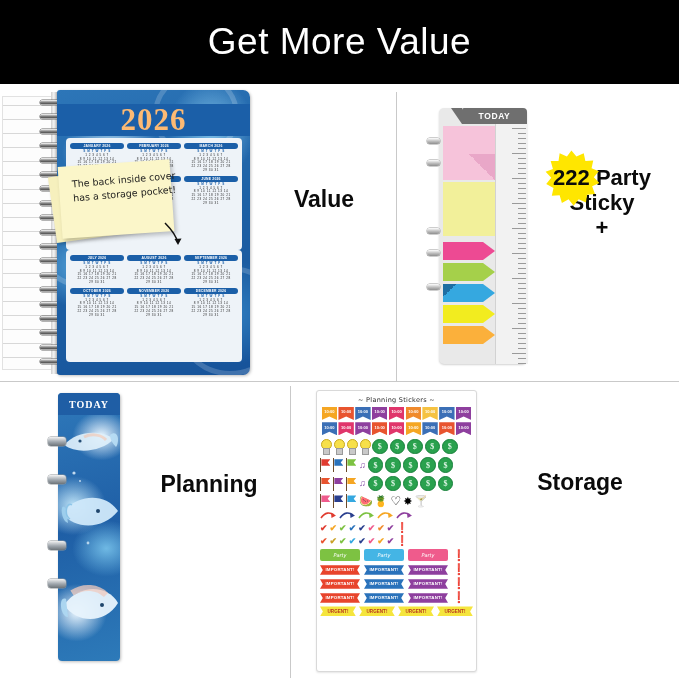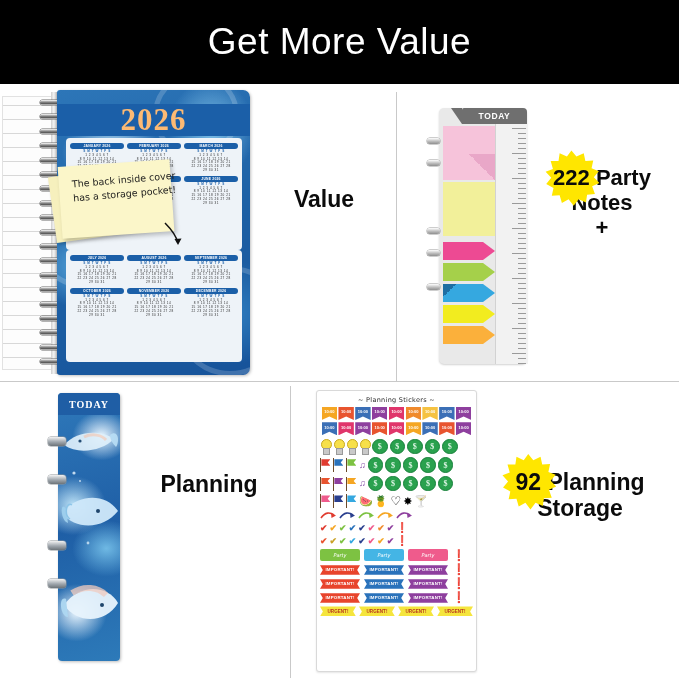--- a/index.html
+++ b/index.html
@@ -451,21 +451,21 @@
     </div>
 
     <div class="caption" style="left:128px;top:78px;width:154px;font-size:22px;">
       <div style="white-space:nowrap;">
         <span class="burst">
           <span class="star"></span>
           <span class="num">222</span>
         </span>
         <span>Party</span>
       </div>
-      <div>Notes</div>
+      <div>Sticky</div>
       <div>+</div>
     </div>
   </div>
 
   <div class="quad" id="q-bl">
     <div class="bm">
       <div class="bm-body">
         <svg width="62" height="268" viewBox="0 0 62 268">
           <g opacity=".92">
             <path d="M6 52 C18 38 42 36 56 46 C44 58 20 62 6 52 Z" fill="#dff0fb"></path>
@@ -769,24 +769,17 @@
               <span>URGENT!</span>
             </div>
             <div class="urg">
               <span>URGENT!</span>
             </div>
           </div>
         </div>
     </div>
 
     <div class="caption" style="left:190px;top:86px;width:198px;font-size:23px;">
-      <div style="white-space:nowrap;">
-        <span class="burst">
-          <span class="star"></span>
-          <span class="num">92</span>
-        </span>
-        <span>Planning</span>
-      </div>
       <div>Storage</div>
     </div>
   </div>
 
 </div>
 
 </body></html>

